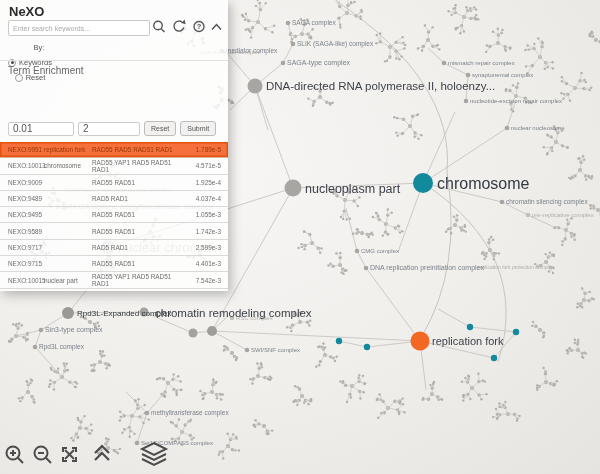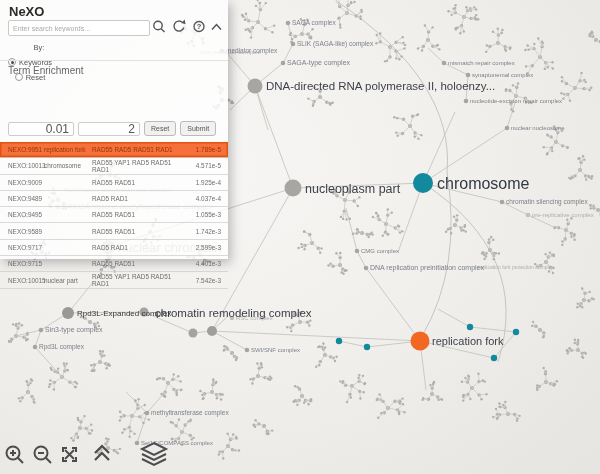--- a/index.html
+++ b/index.html
@@ -3,39 +3,39 @@
 <meta charset="utf-8">
 <style>
   html,body{margin:0;padding:0;background:#ddd;}
   *{box-sizing:border-box;font-family:"Liberation Sans",sans-serif;}
   .stage{position:relative;width:600px;height:474px;overflow:hidden;
          background:radial-gradient(ellipse at 35% 35%, #f7f6f4 0%, #f0efec 50%, #e6e4e0 100%);}
   #net{position:absolute;left:0;top:0;}
   #net text{font-family:"Liberation Sans",sans-serif;}
 
   
-  .panel{position:absolute;left:0;top:0;width:228px;height:259px;
+  .panel{position:absolute;left:0;top:0;width:228px;height:291px;
          background:rgba(255,255,255,0.8);
          box-shadow:3px 4px 10px rgba(60,60,60,0.32);}
   .app-title{position:absolute;left:9px;top:4px;font-size:13px;font-weight:bold;color:#2b2b2b;}
   .search-input{position:absolute;left:8px;top:20px;width:142px;height:16px;
          border:1px solid #c9c9c9;border-radius:2px;font-size:7px;color:#444;padding:0 4px;background:rgba(255,255,255,0.9);}
   .search-input::placeholder{color:#a9a9a9;}
   .top-icons{position:absolute;left:150px;top:18px;}
   .radio-row{position:absolute;left:8px;top:43px;font-size:7.5px;color:#555;display:flex;align-items:center;gap:6px;flex-direction:column;}
   .radio{display:inline-block;width:8px;height:8px;border:1px solid #9a9a9a;border-radius:50%;
          margin-right:3px;vertical-align:-1px;background:#fff;position:relative;}
   .radio.checked:after{content:"";position:absolute;left:1.5px;top:1.5px;width:3px;height:3px;border-radius:50%;background:#4a4a4a;}
-  .radio-row label{display:flex;margin-right:18px;}
+  .radio-row label{display:flex;align-items:center;margin-right:18px;}
   .divider{position:absolute;left:0;top:60px;width:228px;border-top:1px solid #e4e2df;}
   .section-title{position:absolute;left:8px;top:65px;font-size:10px;color:#666;}
   .gene-query{position:absolute;left:8px;top:79px;width:206px;height:37px;resize:none;
          border:1px solid #ccc;border-radius:2px;font-size:7px;color:#555;padding:3px 4px;background:rgba(255,255,255,0.85);}
   .param-row{position:absolute;left:8px;top:121px;display:flex;gap:4px;align-items:center;}
-  .param-input{width:66px;height:14px;border:1px solid #ccc;border-radius:2px;font-size:12px;color:#555;padding:0 4px;background:rgba(255,255,255,0.85);text-align:right;}
+  .param-input{width:66px;height:14px;border:1px solid #ccc;border-radius:2px;font-size:10px;color:#555;padding:0 4px;background:rgba(255,255,255,0.85);}
   .param-input.small{width:62px;}
   .btn{height:15px;border:1px solid #bbb;border-radius:3px;background:#f2f1f0;
        font-size:7px;color:#555;padding:0 6px;line-height:13px;}
   
   .results{position:absolute;left:0;top:142px;width:228px;}
   .rrow{display:flex;align-items:center;height:16.3px;border-bottom:1px solid rgba(208,206,203,0.75);
         font-size:6.4px;color:#6e6e6e;}
   .rrow .c-id{width:44px;padding-left:8px;}
   .rrow .c-term{width:48px;}
   .rrow .c-genes{width:92px;}

